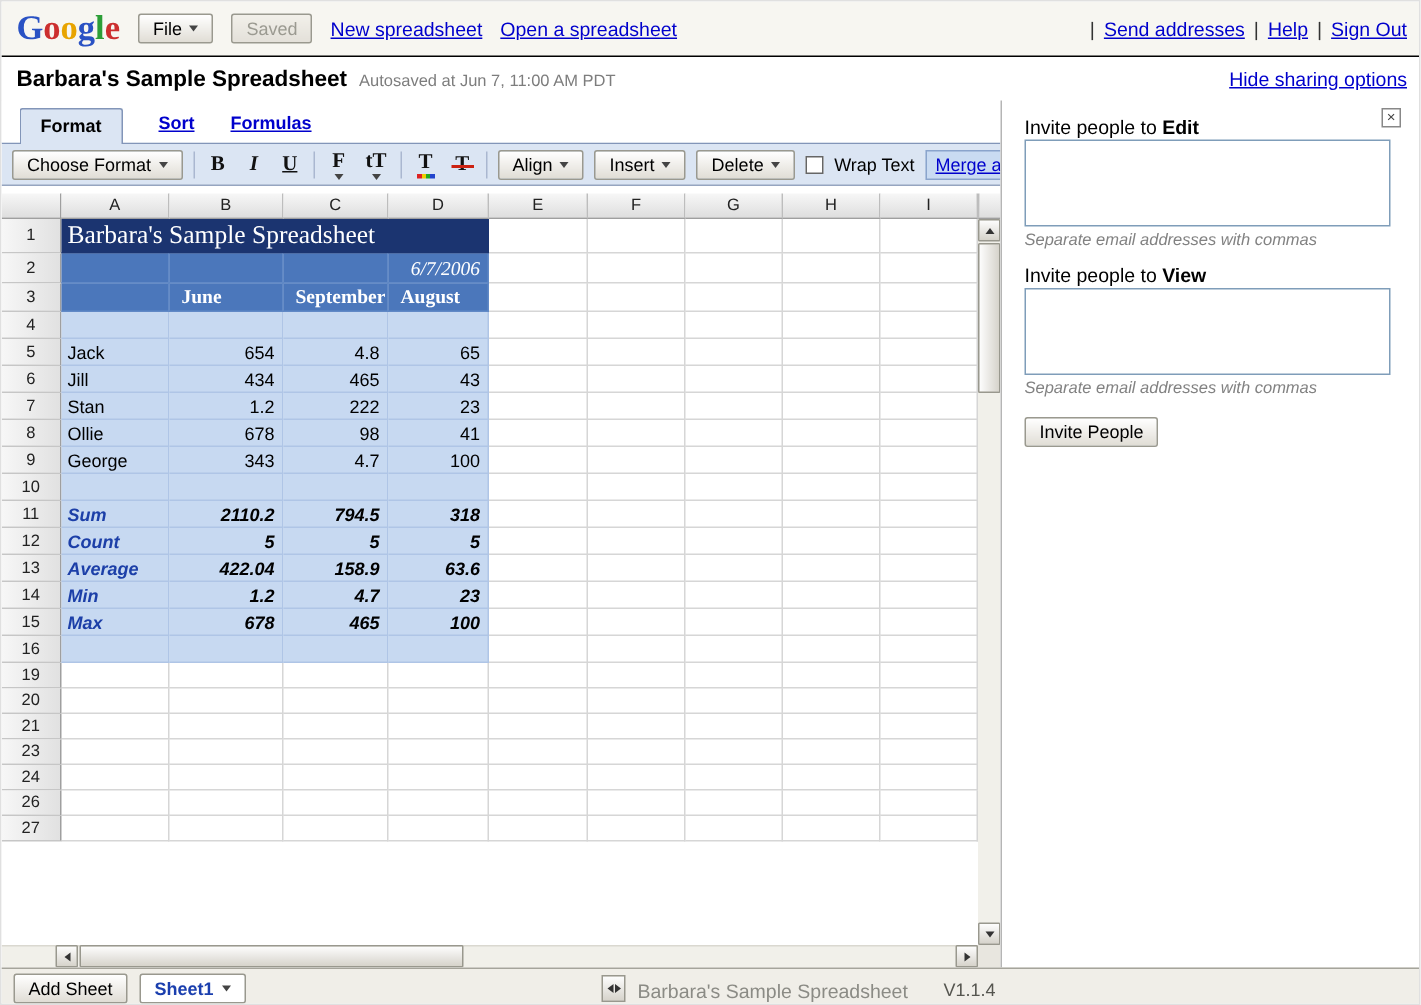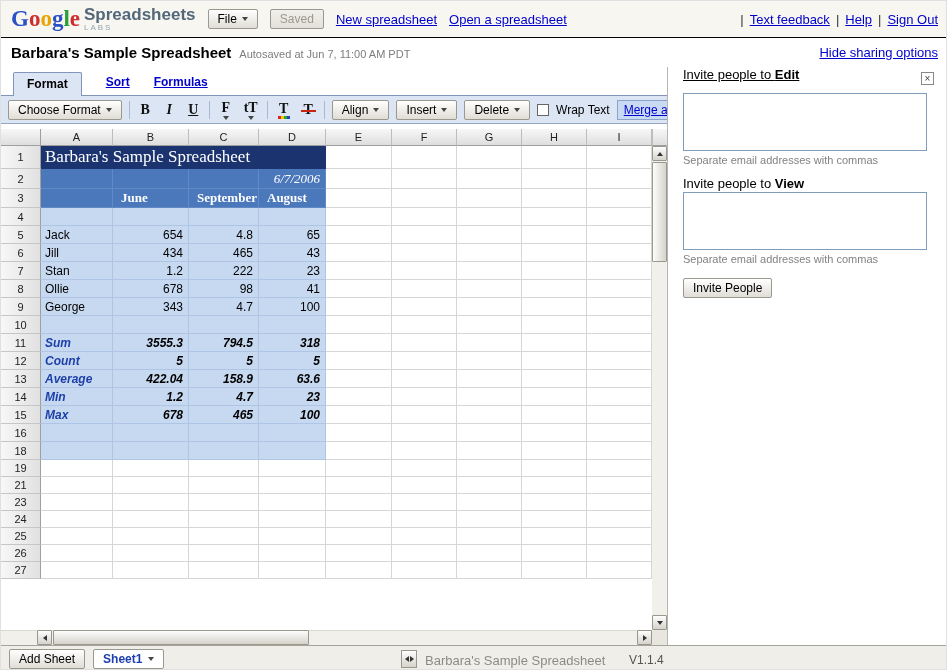--- a/index.html
+++ b/index.html
@@ -120,46 +120,42 @@
   .statusbar-doc { position:absolute; left:424px; top:7px; font-size:13px; color:#8b8b85; }
   .version { position:absolute; left:628px; top:7px; font-size:12px; color:#55554f; }
 
   
   .panel-close { position:absolute; top:5px; right:14px; width:13px; height:13px; border:1px solid #888; background:#fff;
                  display:flex; align-items:center; justify-content:center; font-size:10px; color:#444; line-height:1; }
   .panel-label { position:absolute; left:15px; font-size:13px; color:#000; white-space:nowrap; }
   .panel-label b { font-weight:bold; }
   .panel-ta { position:absolute; left:15px; width:244px; height:58px; border:1px solid #7f9db9; resize:none;
               font-family:"Liberation Sans",sans-serif; font-size:12px; padding:2px; }
-  .panel-note { position:absolute; left:15px; font-size:11px; color:#828282; white-space:nowrap; }
+  .panel-note { position:absolute; left:15px; font-size:11px; color:#828282; white-space:nowrap;font-style:italic; }
   .invite-btn { position:absolute; left:15px; top:211px; }
 </style>
 </head>
 <body>
 
 <div class="page">
 
   <div class="top-bar">
     <div class="logo">
       <span class="logo-google"><span style="color: rgb(42, 82, 196);">G</span><span style="color: rgb(204, 47, 47);">o</span><span style="color: rgb(232, 164, 0);">o</span><span style="color: rgb(42, 82, 196);">g</span><span style="color: rgb(44, 158, 55);">l</span><span style="color: rgb(204, 47, 47);">e</span></span>
-      <span class="logo-right">
-        <span class="logo-product">Spreadsheets</span>
-        <span class="logo-labs">LABS</span>
-      </span>
     </div>
     <button class="btn">
       <span>File</span>
       <span class="arr"></span>
     </button>
     <button class="btn disabled">Saved</button>
     <a class="link">New spreadsheet</a>
     <a class="link">Open a spreadsheet</a>
     <div class="top-right">
       <span class="pipe">|</span>
-      <a class="link">Text feedback</a>
+      <a class="link">Send addresses</a>
       <span class="pipe">|</span>
       <a class="link">Help</a>
       <span class="pipe">|</span>
       <a class="link">Sign Out</a>
     </div>
   </div>
 
   <div class="doc-header">
     <span class="doc-title">Barbara's Sample Spreadsheet</span>
     <span class="autosave">Autosaved at Jun 7, 11:00 AM PDT</span>
@@ -348,21 +344,21 @@
               <div class="cell lt" style="width: 67px;"></div>
               <div class="cell wc" style="width: 66px;"></div>
               <div class="cell wc" style="width: 65px;"></div>
               <div class="cell wc" style="width: 65px;"></div>
               <div class="cell wc" style="width: 65px;"></div>
               <div class="cell wc" style="width: 65px;"></div>
             </div>
             <div class="grow" style="height: 18px;">
               <div class="rh">11</div>
               <div class="cell lt sum-label" style="width: 72px;">Sum</div>
-              <div class="cell lt sum-num" style="width: 76px;">3555.3</div>
+              <div class="cell lt sum-num" style="width: 76px;">2110.2</div>
               <div class="cell lt sum-num" style="width: 70px;">794.5</div>
               <div class="cell lt sum-num" style="width: 67px;">318</div>
               <div class="cell wc" style="width: 66px;"></div>
               <div class="cell wc" style="width: 65px;"></div>
               <div class="cell wc" style="width: 65px;"></div>
               <div class="cell wc" style="width: 65px;"></div>
               <div class="cell wc" style="width: 65px;"></div>
             </div>
             <div class="grow" style="height: 18px;">
               <div class="rh">12</div>
@@ -417,44 +413,44 @@
               <div class="cell lt" style="width: 72px;"></div>
               <div class="cell lt" style="width: 76px;"></div>
               <div class="cell lt" style="width: 70px;"></div>
               <div class="cell lt" style="width: 67px;"></div>
               <div class="cell wc" style="width: 66px;"></div>
               <div class="cell wc" style="width: 65px;"></div>
               <div class="cell wc" style="width: 65px;"></div>
               <div class="cell wc" style="width: 65px;"></div>
               <div class="cell wc" style="width: 65px;"></div>
             </div>
-            <div class="grow" style="height: 18px;">
-              <div class="rh">18</div>
-              <div class="cell lt" style="width: 72px;"></div>
-              <div class="cell lt" style="width: 76px;"></div>
-              <div class="cell lt" style="width: 70px;"></div>
-              <div class="cell lt" style="width: 67px;"></div>
-              <div class="cell wc" style="width: 66px;"></div>
-              <div class="cell wc" style="width: 65px;"></div>
-              <div class="cell wc" style="width: 65px;"></div>
-              <div class="cell wc" style="width: 65px;"></div>
-              <div class="cell wc" style="width: 65px;"></div>
-            </div>
             <div class="grow" style="height: 17px;">
               <div class="rh">19</div>
               <div class="cell wc" style="width: 72px;"></div>
               <div class="cell wc" style="width: 76px;"></div>
               <div class="cell wc" style="width: 70px;"></div>
               <div class="cell wc" style="width: 67px;"></div>
               <div class="cell wc" style="width: 66px;"></div>
               <div class="cell wc" style="width: 65px;"></div>
               <div class="cell wc" style="width: 65px;"></div>
               <div class="cell wc" style="width: 65px;"></div>
               <div class="cell wc" style="width: 65px;"></div>
             </div>
+            <div class="grow" style="height: 17px;">
+              <div class="rh">20</div>
+              <div class="cell wc" style="width: 72px;"></div>
+              <div class="cell wc" style="width: 76px;"></div>
+              <div class="cell wc" style="width: 70px;"></div>
+              <div class="cell wc" style="width: 67px;"></div>
+              <div class="cell wc" style="width: 66px;"></div>
+              <div class="cell wc" style="width: 65px;"></div>
+              <div class="cell wc" style="width: 65px;"></div>
+              <div class="cell wc" style="width: 65px;"></div>
+              <div class="cell wc" style="width: 65px;"></div>
+            </div>
             <div class="grow" style="height: 17px; justify-content: flex-end;">
               <div class="rh">21</div>
               <div class="cell wc" style="width: 72px;"></div>
               <div class="cell wc" style="width: 76px;"></div>
               <div class="cell wc" style="width: 70px;"></div>
               <div class="cell wc" style="width: 67px;"></div>
               <div class="cell wc" style="width: 66px;"></div>
               <div class="cell wc" style="width: 65px;"></div>
               <div class="cell wc" style="width: 65px;"></div>
               <div class="cell wc" style="width: 65px;"></div>
@@ -467,32 +463,20 @@
               <div class="cell wc" style="width: 70px;"></div>
               <div class="cell wc" style="width: 67px;"></div>
               <div class="cell wc" style="width: 66px;"></div>
               <div class="cell wc" style="width: 65px;"></div>
               <div class="cell wc" style="width: 65px;"></div>
               <div class="cell wc" style="width: 65px;"></div>
               <div class="cell wc" style="width: 65px;"></div>
             </div>
             <div class="grow" style="height: 17px;">
               <div class="rh">24</div>
-              <div class="cell wc" style="width: 72px;"></div>
-              <div class="cell wc" style="width: 76px;"></div>
-              <div class="cell wc" style="width: 70px;"></div>
-              <div class="cell wc" style="width: 67px;"></div>
-              <div class="cell wc" style="width: 66px;"></div>
-              <div class="cell wc" style="width: 65px;"></div>
-              <div class="cell wc" style="width: 65px;"></div>
-              <div class="cell wc" style="width: 65px;"></div>
-              <div class="cell wc" style="width: 65px;"></div>
-            </div>
-            <div class="grow" style="height: 17px;">
-              <div class="rh">25</div>
               <div class="cell wc" style="width: 72px;"></div>
               <div class="cell wc" style="width: 76px;"></div>
               <div class="cell wc" style="width: 70px;"></div>
               <div class="cell wc" style="width: 67px;"></div>
               <div class="cell wc" style="width: 66px;"></div>
               <div class="cell wc" style="width: 65px;"></div>
               <div class="cell wc" style="width: 65px;"></div>
               <div class="cell wc" style="width: 65px;"></div>
               <div class="cell wc" style="width: 65px;"></div>
             </div>
@@ -541,21 +525,21 @@
         <div class="sbtn hright">
             <span class="tri-r"></span>
           </div>
         <div class="hcorner"></div>
       </div>
 
     </div>
 
     <div class="right-panel">
       <div class="panel-close">×</div>
-      <div class="panel-label" style="top:0;text-decoration:underline;">
+      <div class="panel-label" style="top:10px;">
         <span>Invite people to </span><b>Edit</b>
       </div>
       <textarea class="panel-ta" style="top: 26px;"></textarea>
       <div class="panel-note" style="top:87px;">Separate email addresses with commas</div>
       <div class="panel-label" style="top:109px;">
         <span>Invite people to </span><b>View</b>
       </div>
       <textarea class="panel-ta" style="top: 125px;"></textarea>
       <div class="panel-note" style="top:186px;">Separate email addresses with commas</div>
       <button class="btn invite-btn">Invite People</button>

